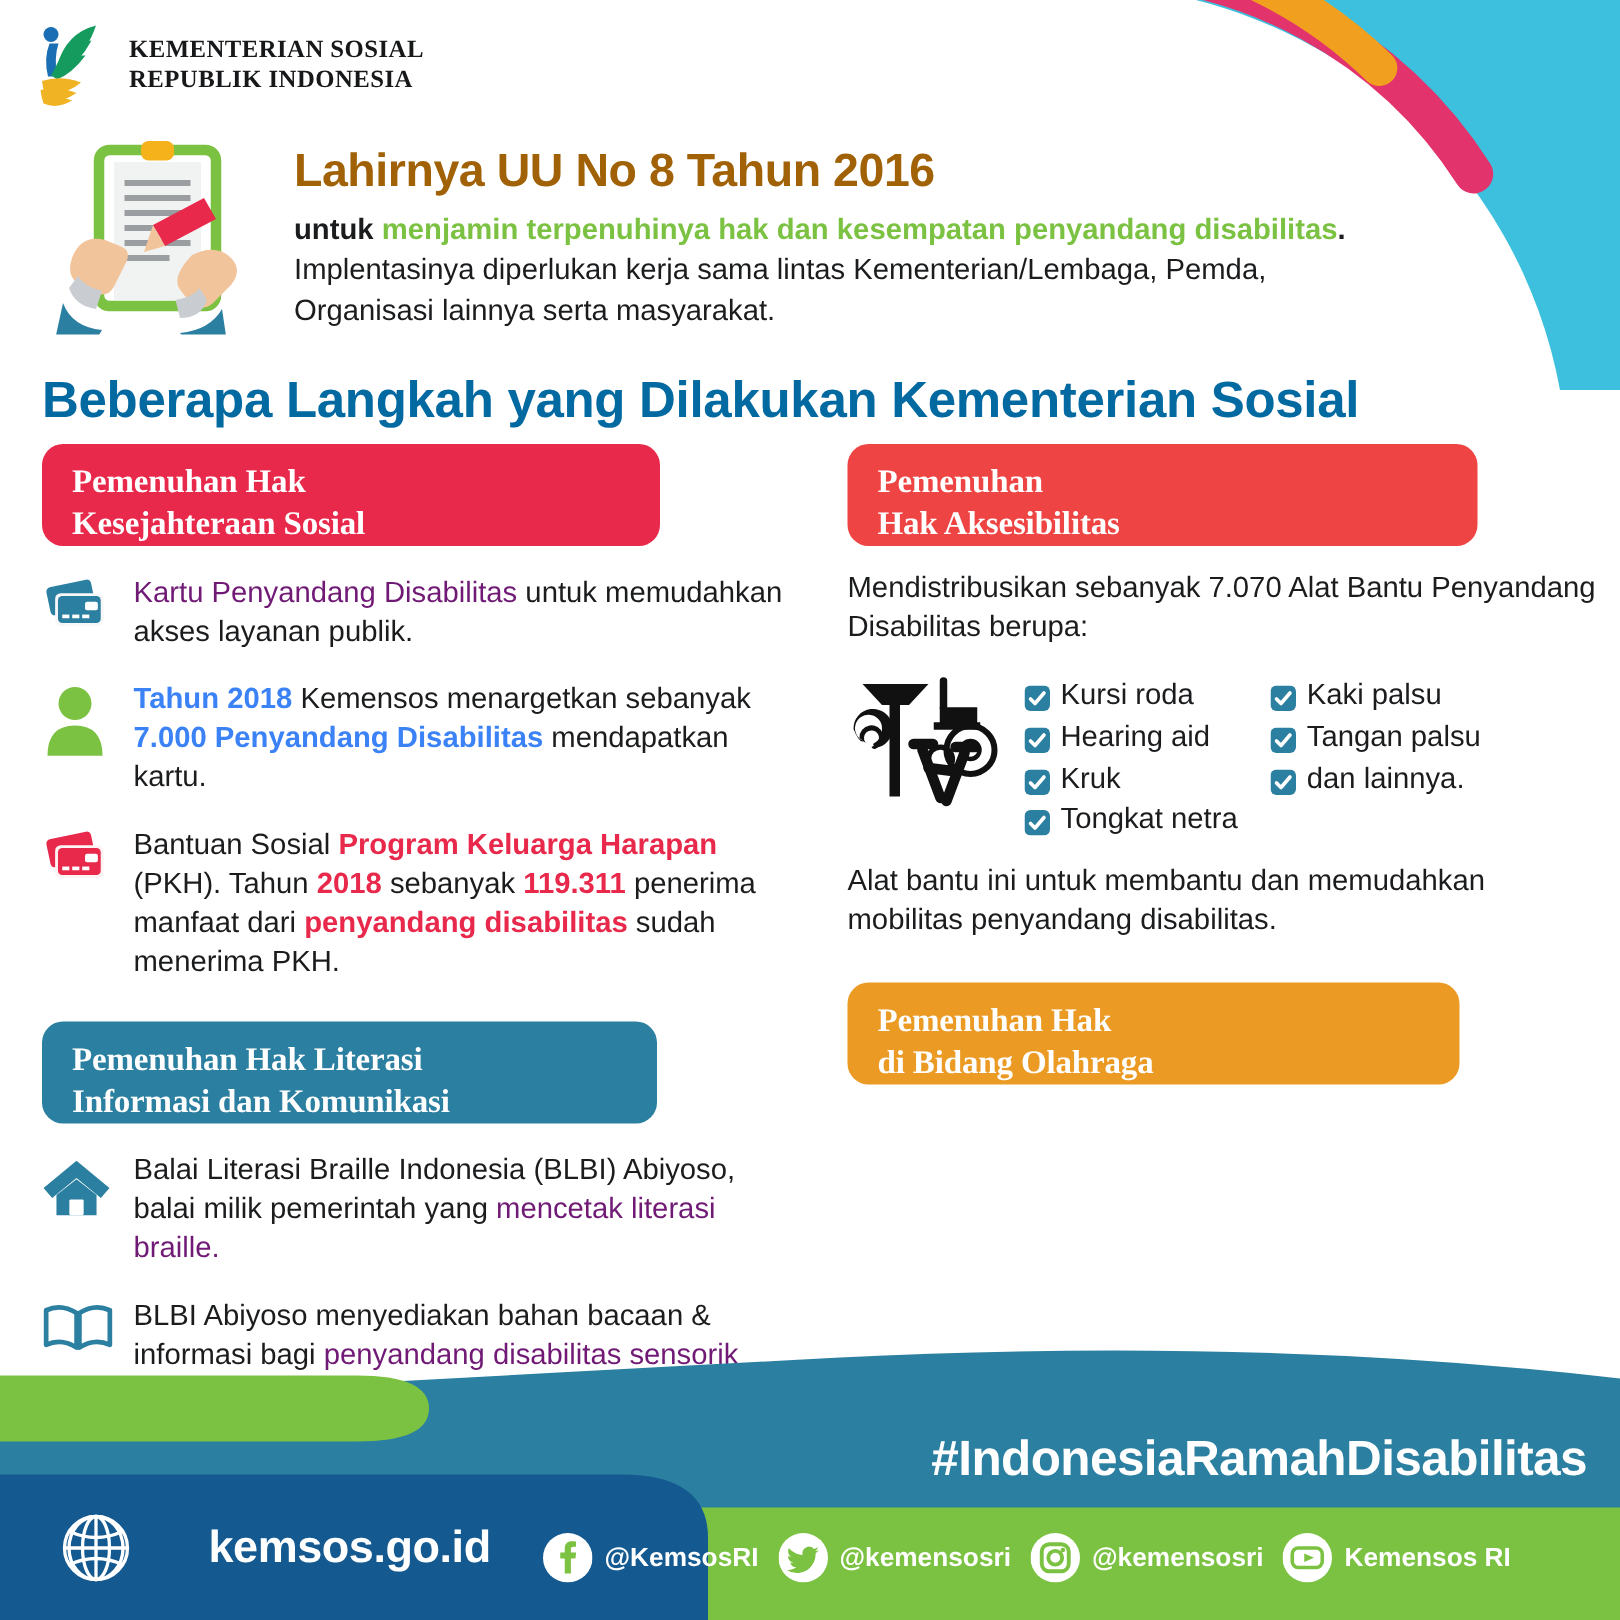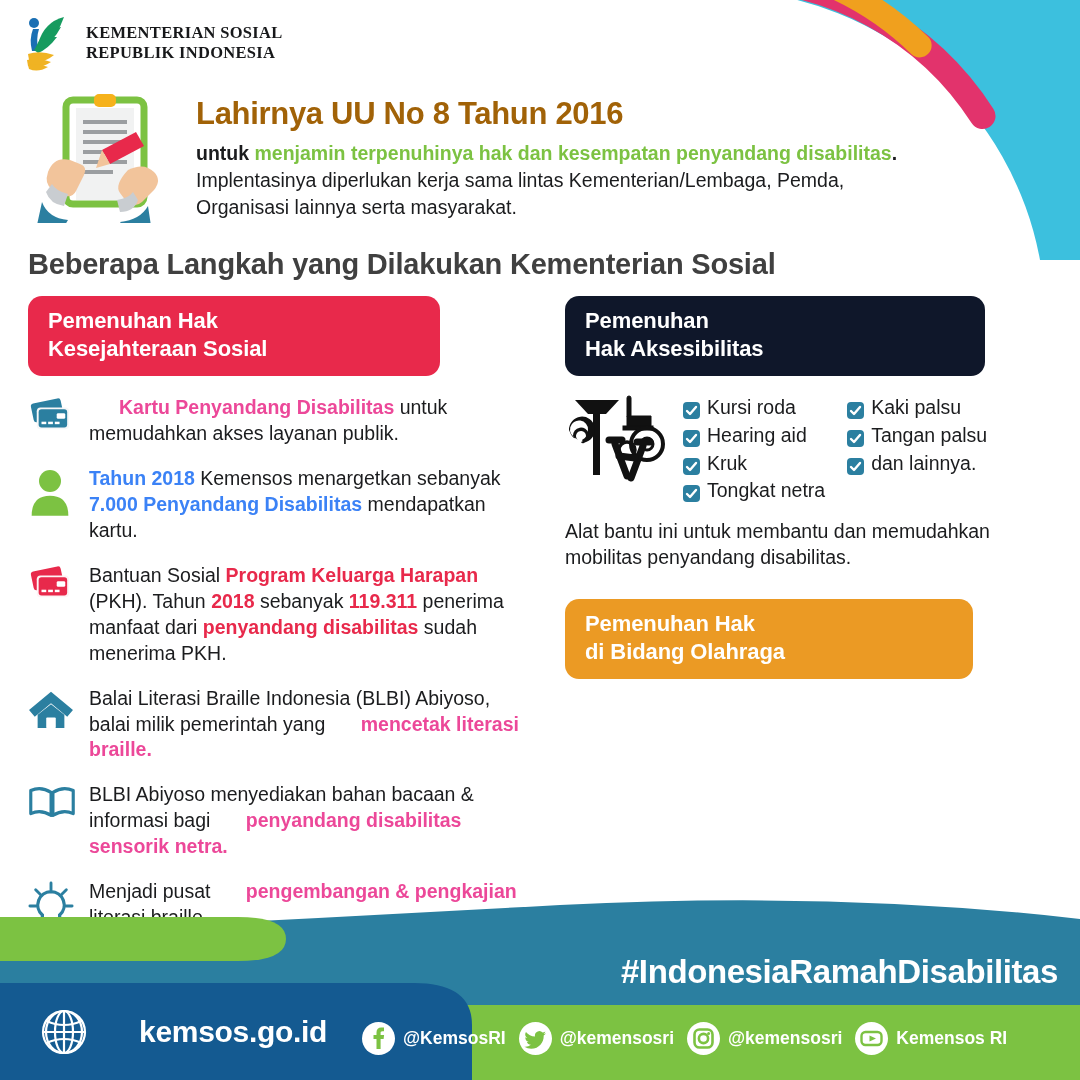--- a/index.html
+++ b/index.html
@@ -32,41 +32,41 @@
     font-size:31px; font-weight:bold; color:#a16207; letter-spacing:-.3px;
     margin-bottom:8px;
   }
   .hero-p { font-size:19.5px; line-height:1.38; color:#1b1c1e; }
   .hero-p .g { color:#7cc242; font-weight:bold; }
   .hero-p .b { font-weight:bold; }
 
   
   .sec-title {
     position:absolute; left:28px; top:248px;
-    font-size:29px; font-weight:bold; color:#404040; letter-spacing:-.2px;
+    font-size:34px; font-weight:bold; color:#0369a1; letter-spacing:-.2px;
   }
 
   
   .col { position:absolute; top:296px; }
   .col-left  { left:28px;  width:500px; }
   .col-right { left:565px; width:500px; }
 
   .pill {
-    border-radius:14px; padding:11px 20px 13px; color:#fff;
-    font-size:22px; font-weight:bold; line-height:1.28; letter-spacing:-.1px;
+    border-radius:14px; padding:11px 20px 1px; color:#fff;
+    font-size:22px; font-weight:bold; line-height:1.28; letter-spacing:-.1px;font-family:Liberation Serif, serif;
   }
   .pill-red    { background:#e8294b; width:412px; }
-  .pill-green  { background:#0f172a; width:420px; }
+  .pill-green  { background:#ef4444; width:420px; }
   .pill-blue   { background:#2b7fa0; width:410px; }
   .pill-orange { background:#eb9a24; width:408px; }
 
   .item { display:flex; gap:13px; align-items:flex-start; margin-top:18px; }
   .item .ic { flex:0 0 48px; width:48px; padding-top:3px; }
   .item .tx { font-size:19.5px; line-height:1.33; color:#1b1c1e; padding-top:1px; }
-  .tx .blue  { color:#ec4899; font-weight:bold;margin-left:30px; }
+  .tx .blue  { color:#701a75; font-weight:normal; }
   .tx .green { color:#3b82f6; font-weight:bold; }
   .tx .red   { color:#e8294b; font-weight:bold; }
 
   .para { font-size:19.5px; line-height:1.33; color:#1b1c1e; }
   .body-block { margin-top:16px; }
 
   
   .assist { display:flex; gap:10px; margin-top:6px; }
   .assist-ill { flex:0 0 108px; width:108px; }
   .assist-lists { display:flex; gap:22px; padding-top:12px; }
@@ -218,20 +218,24 @@
         <g fill="#ffffff">
             <rect x="14" y="26" width="5" height="2.6"></rect>
             <rect x="21" y="26" width="5" height="2.6"></rect>
             <rect x="28" y="26" width="5" height="2.6"></rect>
           </g>
       </svg>
     </span>
     <span class="tx"><span>Bantuan Sosial </span><span class="red">Program Keluarga Harapan</span><span> (PKH). Tahun </span><span class="red">2018</span><span> sebanyak </span><span class="red">119.311</span><span> penerima manfaat dari </span><span class="red">penyandang disabilitas</span><span> sudah menerima PKH.</span></span>
   </div>
 
+  <div class="pill pill-blue" style="margin-top:26px;">
+    <div>Pemenuhan Hak Literasi</div>
+    <div>Informasi dan Komunikasi</div>
+  </div>
 
   <div class="item">
     <span class="ic">
       <svg viewBox="0 0 48 44" width="46" height="42">
         <path d="M24 4 L47 23 L41 30 L24 16 L7 30 L1 23 Z" fill="#2b7fa0"></path>
         <path d="M10 28 L24 17 L38 28 L38 42 L10 42 Z" fill="#2b7fa0"></path>
         <rect x="19" y="31" width="10" height="11" rx="1" fill="#ffffff"></rect>
       </svg>
     </span>
     <span class="tx"><span>Balai Literasi Braille Indonesia (BLBI) Abiyoso, balai milik pemerintah yang </span><span class="blue">mencetak literasi braille.</span></span>
@@ -269,20 +273,23 @@
   </div>
 </div>
 
 <div class="col col-right">
 
   <div class="pill pill-green">
     <div>Pemenuhan</div>
     <div>Hak Aksesibilitas</div>
   </div>
 
+  <div class="para body-block">
+    <span>Mendistribusikan sebanyak </span><span class="blue">7.070 Alat Bantu Penyandang Disabilitas</span><span> berupa:</span>
+  </div>
 
   <div class="assist">
     <span class="assist-ill">
       <svg viewBox="0 0 108 100" width="108" height="100">
         <g fill="#111111">
           <path d="M10 18 h44 l-13 14 h-18 z"></path>
           <rect x="28" y="31" width="7" height="62"></rect>
           <path d="M4 48 a13 13 0 1 1 17 12 q-3 1 -4 -2 q6 -3 6 -10 a9 9 0 1 0 -12 8 q-3 2 -7 -8 z"></path>
           <path d="M8 54 a8 8 0 1 1 11 7 q-2 1 -3 -1 q5 -2 5 -6 a5 5 0 1 0 -8 4 z"></path>
         </g>

